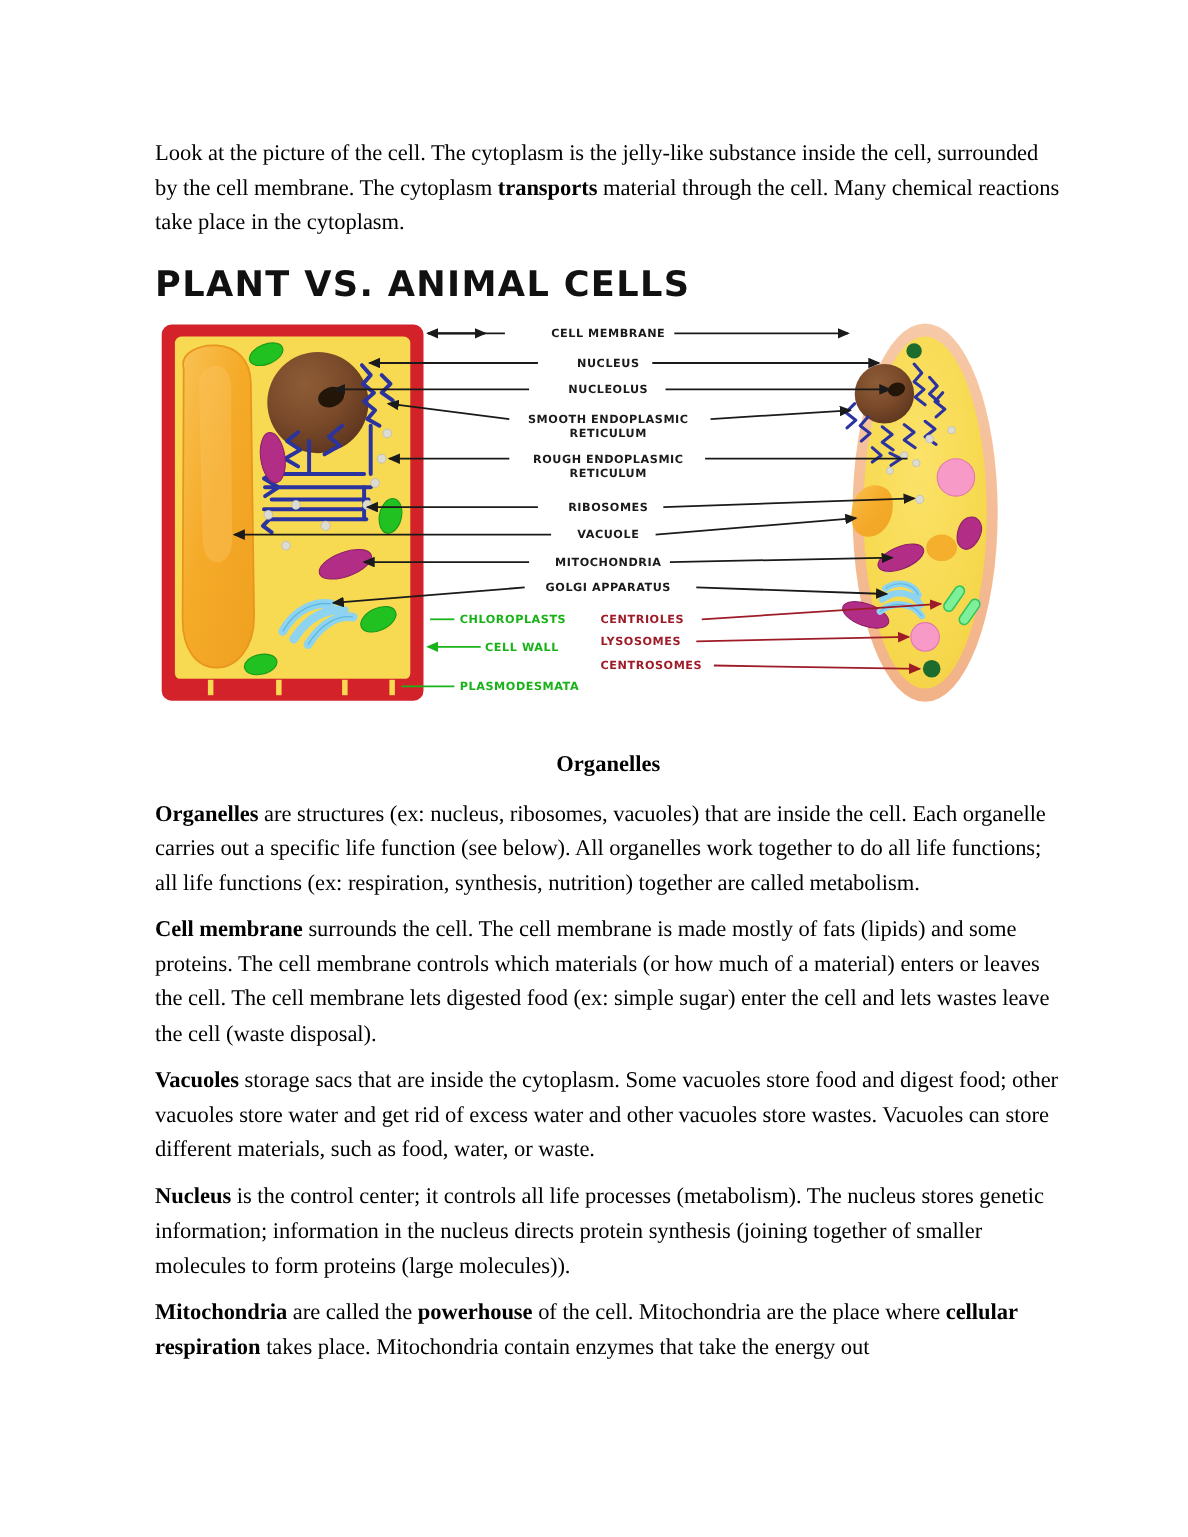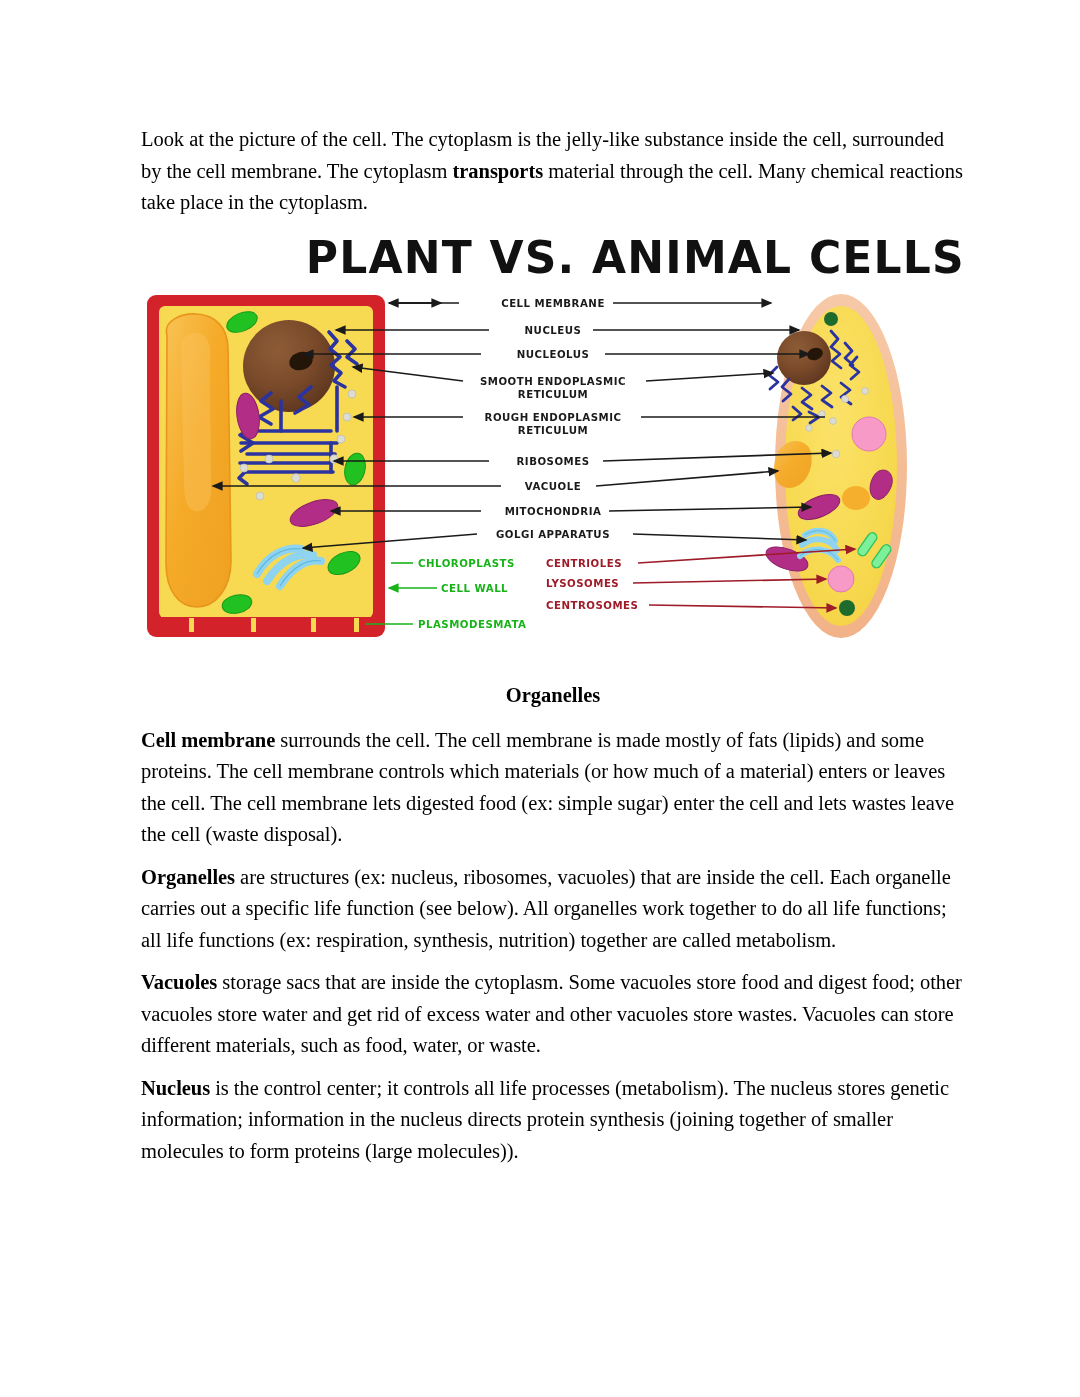--- a/index.html
+++ b/index.html
@@ -52,24 +52,24 @@
   .figure {
     position: relative;
     width: 824px;
     height: 425px;
     margin: 14px 0 22px 0;
   }
   .fig-title {
     position: absolute;
     left: 0; top: 0;
     width: 824px;
-    text-align: right;
+    text-align: left;
     font-family: "DejaVu Sans", sans-serif;
     font-weight: bold;
-    font-size: 44px;
+    font-size: 32px;
     letter-spacing: 1.2px;
     color: #111111;
     line-height: 50px;
   }
 
   .diagram {
     position: absolute;
     left: 0;
     top: 58px;
     width: 824px;
@@ -347,23 +347,24 @@
               <text class="lbl lbl-red" x="405" y="317.5">CENTROSOMES</text>
               <line x1="508" y1="314" x2="695" y2="317" stroke="#9e1b28" stroke-width="1.6" marker-end="url(#arrRed)"></line>
             </g>
           </g>
         </svg>
       </div>
     </div>
 
     <div class="section-heading">Organelles</div>
 
+    <p class="body-text"><b>Organelles</b><span> are structures (ex: nucleus, ribosomes, vacuoles) that are inside the cell. Each organelle carries out a specific life function (see below). All organelles work together to do all life functions; all life functions (ex: respiration, synthesis, nutrition) together are called metabolism.</span></p>
+
     <p class="body-text"><b>Cell membrane</b><span> surrounds the cell. The cell membrane is made mostly of fats (lipids) and some proteins. The cell membrane controls which materials (or how much of a material) enters or leaves the cell. The cell membrane lets digested food (ex: simple sugar) enter the cell and lets wastes leave the cell (waste disposal).</span></p>
 
-    <p class="body-text"><b>Organelles</b><span> are structures (ex: nucleus, ribosomes, vacuoles) that are inside the cell. Each organelle carries out a specific life function (see below). All organelles work together to do all life functions; all life functions (ex: respiration, synthesis, nutrition) together are called metabolism.</span></p>
-
     <p class="body-text"><b>Vacuoles</b><span> storage sacs that are inside the cytoplasm. Some vacuoles store food and digest food; other vacuoles store water and get rid of excess water and other vacuoles store wastes. Vacuoles can store different materials, such as food, water, or waste.</span></p>
 
     <p class="body-text"><b>Nucleus</b><span> is the control center; it controls all life processes (metabolism). The nucleus stores genetic information; information in the nucleus directs protein synthesis (joining together of smaller molecules to form proteins (large molecules)).</span></p>
 
+    <p class="body-text"><b>Mitochondria</b><span> are called the </span><b>powerhouse</b><span> of the cell. Mitochondria are the place where </span><b>cellular respiration</b><span> takes place. Mitochondria contain enzymes that take the energy out</span></p>
 
   </div>
 </div>
 
 </body></html>

